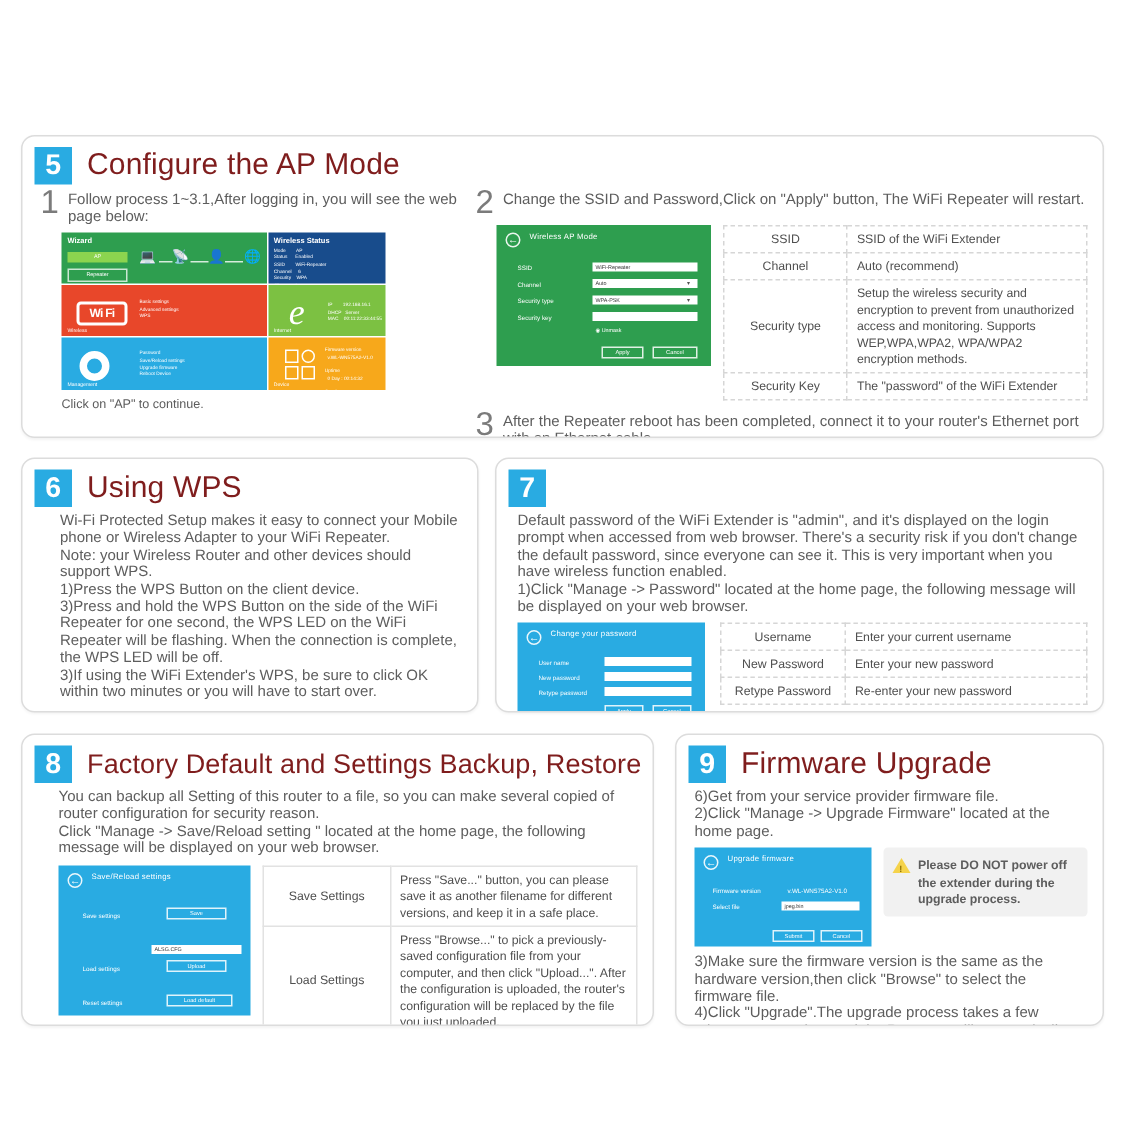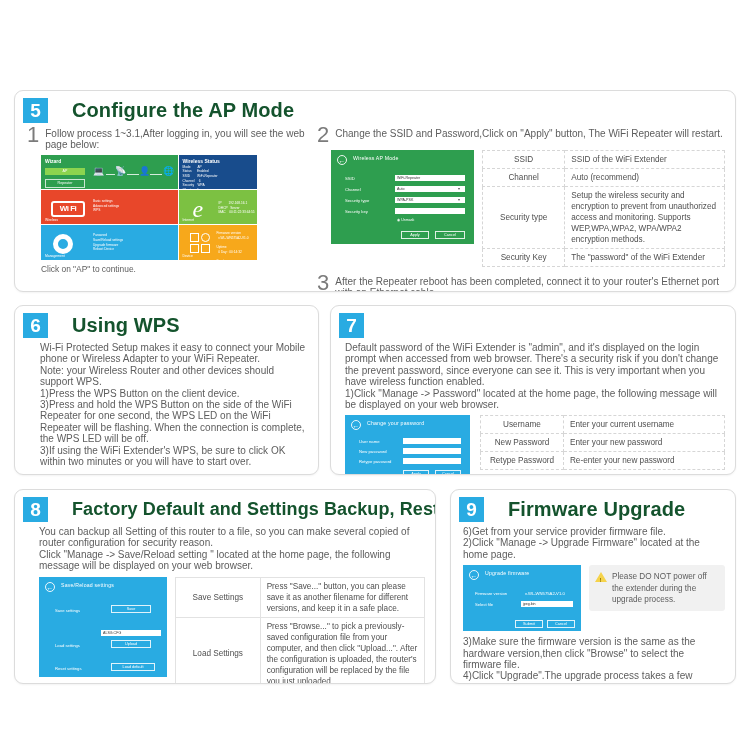--- a/index.html
+++ b/index.html
@@ -22,22 +22,22 @@
     overflow:hidden;
   }
 
   .sec-head { display:flex; align-items:center; padding:7px 0 2px 8px; }
   .badge {
     width:25px; height:25px; background:#29abe2; color:#fff;
     font-size:19px; font-weight:bold; line-height:25px; text-align:center;
     flex:0 0 auto;
   }
   .sec-title {
-    font-size:20px; color:#14532d; margin-left:24px;
-    font-weight:bold; letter-spacing:.1px; white-space:nowrap;
+    font-size:20px; color:#7f1d1d; margin-left:10px;
+    font-weight:normal; letter-spacing:.1px; white-space:nowrap;
   }
   .sec-title.sm { font-size:18px; }
 
   .body { padding:2px 10px 6px 12px; }
   p.t { font-size:10px; line-height:11.4px; margin:0; color:#5d5d5d; }
   .red { color:#f05a4b; }
 
   
   .step { display:flex; }
   .num { font-size:22px; color:#7b7b7b; line-height:20px; flex:0 0 auto; margin-right:6px; font-weight:300; }
@@ -271,21 +271,21 @@
       <p class="t">3)Press and hold the WPS Button on the side of the WiFi Repeater for one second, the WPS LED on the WiFi Repeater will be flashing. When the connection is complete, the WPS LED will be off.</p>
       <p class="t">3)If using the WiFi Extender's WPS, be sure to click OK within two minutes or you will have to start over.</p>
     </div>
   </div>
 
   <div class="card" style="left:330px; top:305px; width:406px; height:170px;">
     <div class="sec-head">
       <div class="badge">7</div>
     </div>
     <div class="body" style="padding-left:14px;">
-      <p class="t">Default password of the WiFi Extender is "admin", and it's displayed on the login prompt when accessed from web browser. There's a security risk if you don't change the prevent password, since everyone can see it. This is very important when you have wireless function enabled.</p>
+      <p class="t">Default password of the WiFi Extender is "admin", and it's displayed on the login prompt when accessed from web browser. There's a security risk if you don't change the default password, since everyone can see it. This is very important when you have wireless function enabled.</p>
       <p class="t" style="margin-top:0;">1)Click "Manage -&gt; Password" located at the home page, the following message will be displayed on your web browser.</p>
 
       <div style="display:flex; margin-top:5px;">
 
         <div class="panel blue" style="width:125px;height:66px;flex:0 0 auto;">
           <div class="pback">←</div>
           <div class="ptitle">Change your password</div>
 
           <div class="prow" style="left:14px;top:24px;">User name</div>
           <div class="pin" style="left:58px;top:23px;width:58px;"></div>
@@ -386,21 +386,21 @@
           <div class="prow" style="left:12px;top:26px;">Firmware version</div>
           <div class="prow" style="left:62px;top:26px;">v.WL-WN575A2-V1.0</div>
 
           <div class="prow" style="left:12px;top:37px;">Select file</div>
           <div class="pin val" style="left:58px;top:36px;width:52px;">jpeg.bin</div>
 
           <div class="pbtn" style="left:52px;top:55px;width:28px;">Submit</div>
           <div class="pbtn" style="left:84px;top:55px;width:28px;">Cancel</div>
         </div>
 
-        <div class="warn" style="flex:1;align-self:flex-start;">
+        <div class="warn" style="flex:1;align-self:flex-start;font-weight:bold;">
           <div class="wtri"></div>
           <div>Please DO NOT power off the extender during the upgrade process.</div>
         </div>
       </div>
 
       <p class="t" style="margin-top:5px;">3)Make sure the firmware version is the same as the hardware version,then click "Browse" to select the firmware file.</p>
       <p class="t">4)Click "Upgrade".The upgrade process takes a few minutes to complete and the Repeater will automatically reboot itself when finished.</p>
     </div>
   </div>
 

